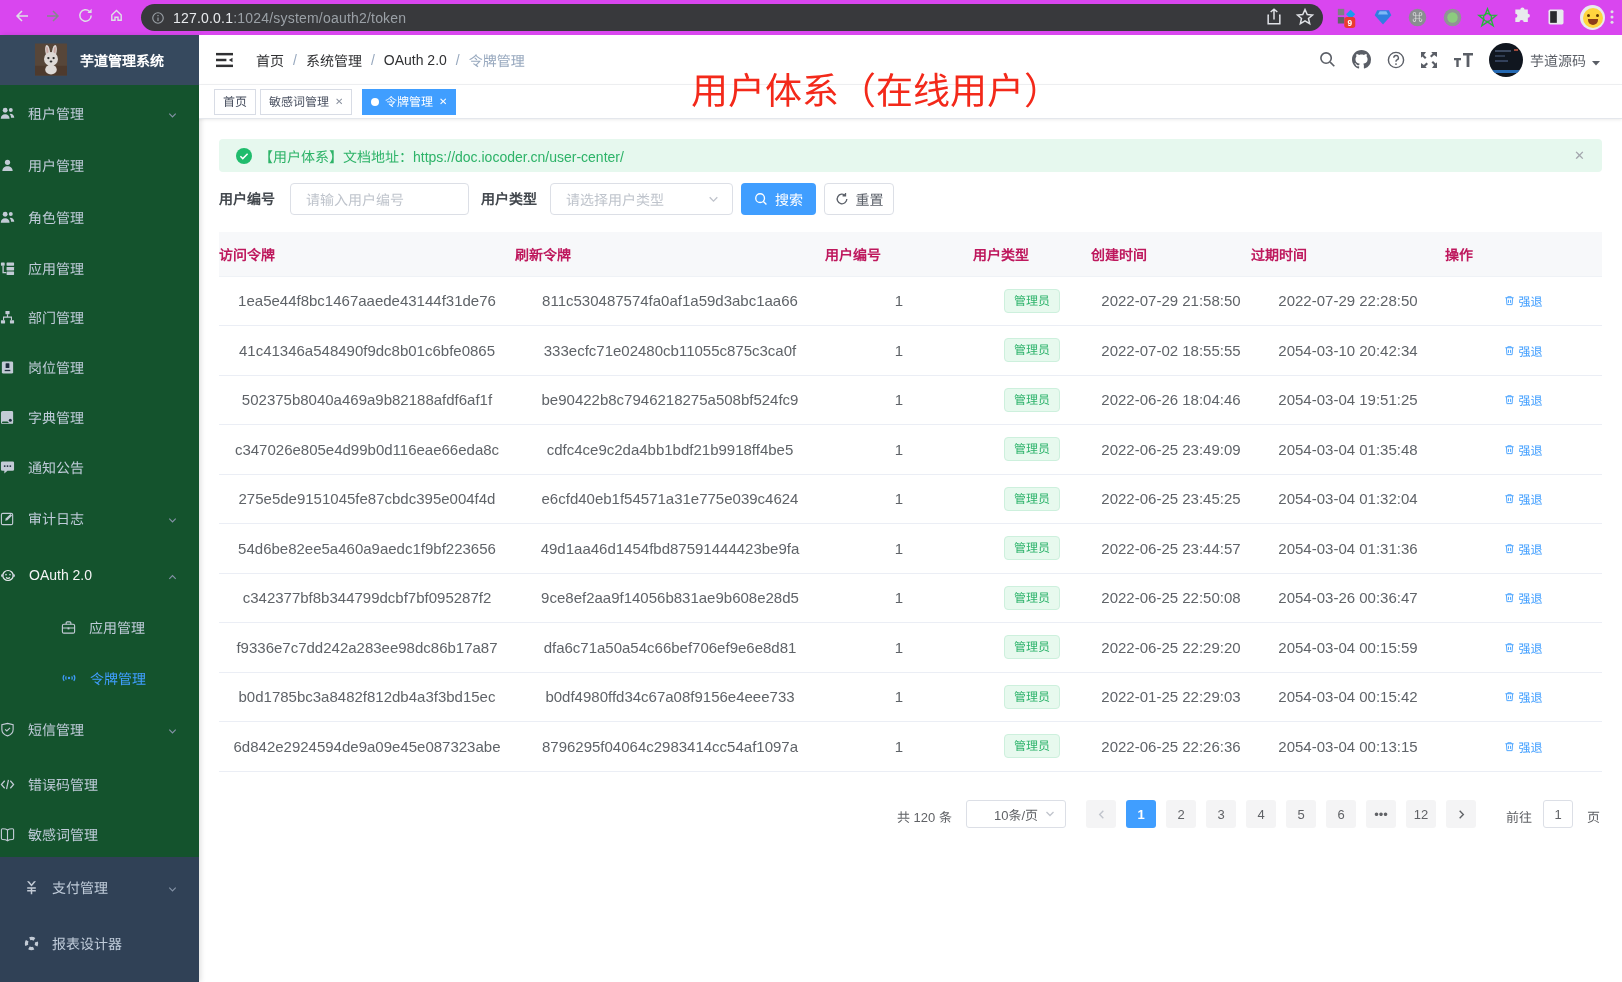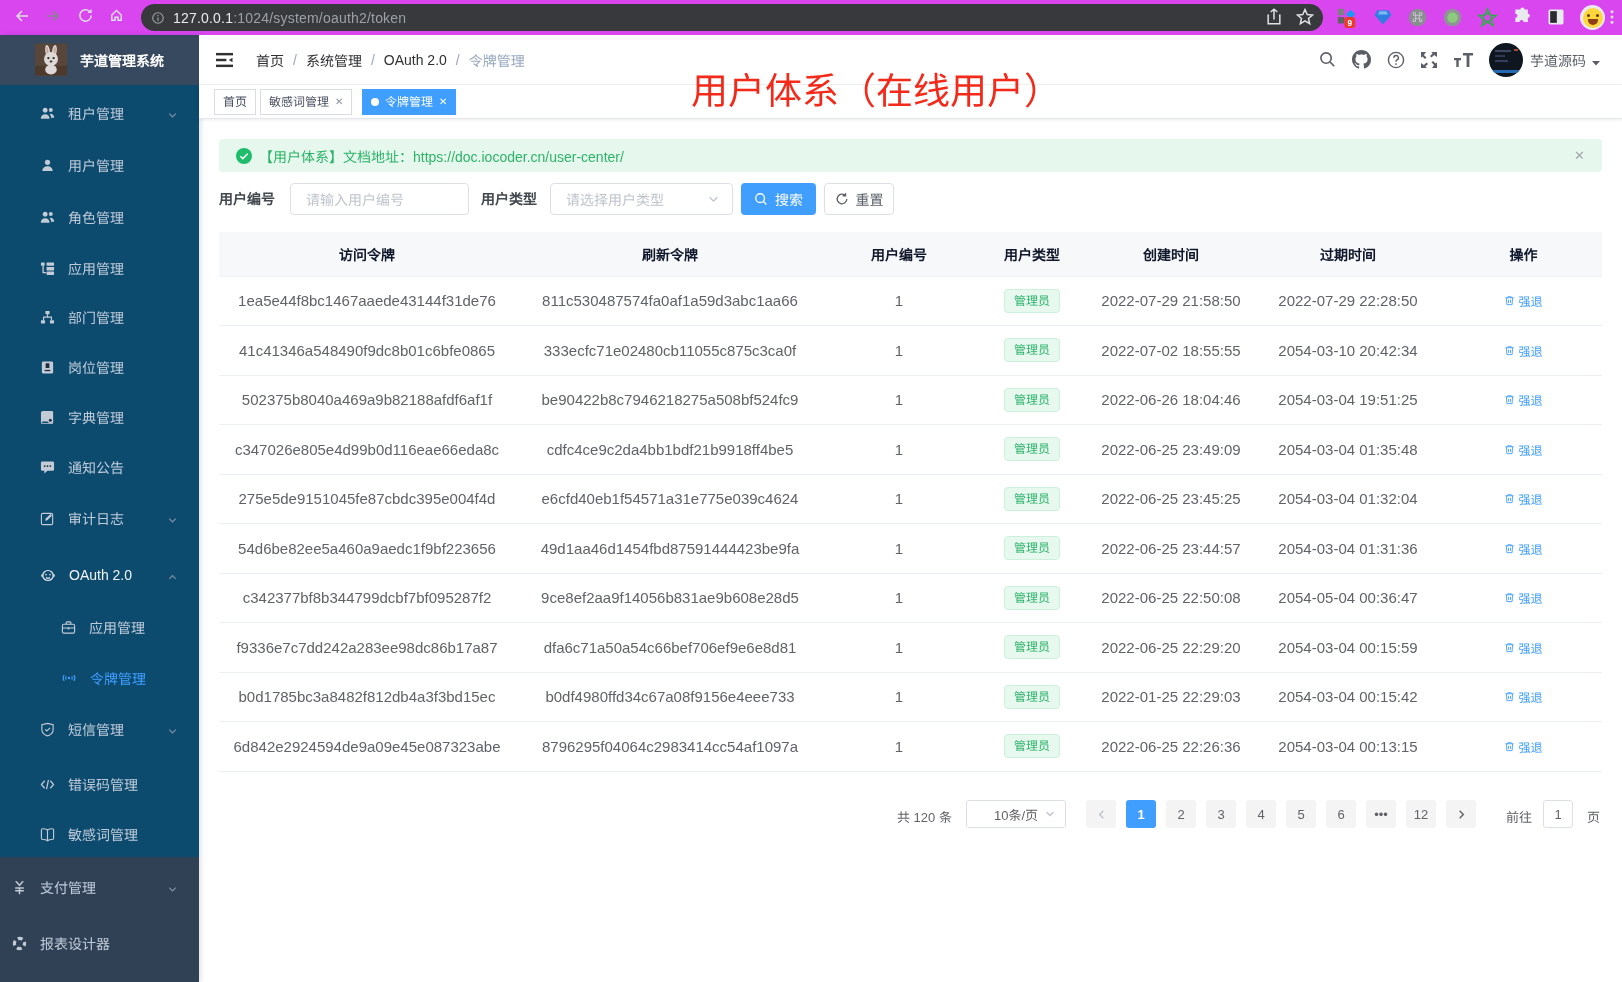--- a/index.html
+++ b/index.html
@@ -7,31 +7,31 @@
 html,body{width:1622px;height:982px;overflow:hidden}
 body{font-family:"Liberation Sans",sans-serif;background:#fff}
 #app{position:relative;width:1622px;height:982px;background:#fff}
 
 #chrome{position:absolute;left:0;top:0;width:1622px;height:35px;background:#d946ef}
 #chrome svg{position:absolute}
 #pill{position:absolute;left:141px;top:4px;width:1182px;height:27px;border-radius:13.5px;background:#38393c;display:flex;align-items:center}
 #pill .url{font-size:14px;color:#e8eaed;margin-left:32px;letter-spacing:.2px}
 #pill .url .dim{color:#9aa0a6}
 
-#sidebar{position:absolute;left:0;top:35px;width:199px;height:947px;background:#0c4a6e;box-shadow:2px 0 5px rgba(0,0,0,.12)}
+#sidebar{position:absolute;left:0;top:35px;width:199px;height:947px;background:#14532d;box-shadow:2px 0 5px rgba(0,0,0,.12)}
 #logo{position:absolute;left:0;top:0;width:199px;height:50px;background:#36495e;display:flex;align-items:center}
 #logo .ttl{color:#fff;font-size:14px;font-weight:bold;margin-left:80px}
 #rootbg{position:absolute;left:0;top:822px;width:199px;height:125px;background:#304156}
 .mi{position:absolute;left:0;width:199px;height:50px;display:flex;align-items:center;color:#bfcbd9;font-size:14px}
 .mi svg{flex:0 0 auto;margin-right:13px}
 .mi .chev{position:absolute;right:21px;top:50%;margin-top:-5px}
 .mi .chev svg{margin:0}
-.mi.l1{padding-left:40px}
+.mi.l1{}
 .mi.l2{padding-left:61px}
-.mi.rt{padding-left:12px}
+.mi.rt{padding-left:24px}
 .mi.act{color:#409eff}
 
 #navbar{position:absolute;left:199px;top:35px;width:1423px;height:50px;background:#fff;border-bottom:1px solid #f0f1f3}
 #crumbs{position:absolute;left:57px;top:0;height:49px;display:flex;align-items:center;font-size:14px;color:#303133}
 #crumbs .sep{color:#97a8be;margin:0 9px}
 #crumbs .last{color:#97a8be}
 #nicons{position:absolute;right:0;top:0;height:49px;display:flex;align-items:center}
 
 #tagbar{position:absolute;left:199px;top:85px;width:1423px;height:34px;background:#fff;border-bottom:1px solid #e4e7ec;box-shadow:0 1px 3px rgba(0,0,0,.08)}
 .tag{position:absolute;top:4px;height:26px;line-height:24px;border:1px solid #d8dce5;background:#fff;color:#495060;font-size:12px;padding:0 8px;display:flex;align-items:center}
@@ -47,21 +47,21 @@
 #alert .x{position:absolute;right:17px;color:#a3a6ad;font-size:13px}
 
 .flabel{position:absolute;top:191px;font-size:14px;font-weight:bold;color:#43484e;height:16px;line-height:16px}
 .finput{position:absolute;top:183px;height:32px;border:1px solid #dcdfe6;border-radius:4px;background:#fff;font-size:14px;color:#bfc4cc;display:flex;align-items:center;padding-left:15px}
 .btn{position:absolute;top:183px;height:32px;border-radius:4px;font-size:14px;display:flex;align-items:center;justify-content:center}
 #btnsearch{left:741px;width:75px;background:#409eff;color:#fff}
 #btnreset{left:824px;width:70px;background:#fff;border:1px solid #dcdfe6;color:#5b6069}
 .btn svg{margin-right:7px}
 
 #tbl{position:absolute;left:219px;top:232px;width:1383px;border-collapse:collapse;table-layout:fixed;font-size:14px}
-#tbl th{background:#f7f8fa;color:#0f172a;font-weight:bold;height:44px;text-align:center;border-bottom:1px solid #eff2f6}
+#tbl th{background:#f7f8fa;color:#be185d;font-weight:bold;height:44px;text-align:left;border-bottom:1px solid #eff2f6}
 #tbl td{height:49.5px;text-align:center;color:#5f6368;border-bottom:1px solid #ebeef5;overflow:hidden;white-space:nowrap;font-size:15px}
 .gtag{display:inline-block;height:24px;line-height:22px;padding:0 9px;background:#e7f9ee;border:1px solid #cdf0dd;border-radius:4px;color:#2db36b;font-size:12px}
 .klink{color:#409eff;font-size:12px;display:inline-flex;align-items:center}
 .klink svg{margin-right:3px}
 
 #pager{position:absolute;left:0;top:0}
 .pgtext{position:absolute;top:807px;font-size:13px;color:#606266;white-space:nowrap}
 .pgsel{position:absolute;left:966px;top:800px;width:100px;height:28px;border:1px solid #dcdfe6;border-radius:3px;background:#fff;font-size:13px;color:#606266;display:flex;align-items:center;justify-content:center}
 .pbtn{position:absolute;top:800px;width:30px;height:28px;background:#f4f4f5;border-radius:3px;font-size:13px;color:#606266;display:flex;align-items:center;justify-content:center}
 .pbtn.cur{background:#409eff;color:#fff;font-weight:bold}
@@ -473,21 +473,21 @@
           <td><span class="klink"><svg width="11" height="11" viewBox="0 0 16 16" fill="none" stroke="#409eff" stroke-width="1.3">
                 <path d="M2 4h12M5.5 4V2.5h5V4M3.5 4l.7 10h7.6l.7-10M6.5 7v4.5M9.5 7v4.5"></path>
               </svg>强退</span></td>
         </tr>
 <tr>
           <td>c342377bf8b344799dcbf7bf095287f2</td>
           <td>9ce8ef2aa9f14056b831ae9b608e28d5</td>
           <td>1</td>
           <td><span class="gtag">管理员</span></td>
           <td>2022-06-25 22:50:08</td>
-          <td>2054-05-04 00:36:47</td>
+          <td>2054-03-26 00:36:47</td>
           <td><span class="klink"><svg width="11" height="11" viewBox="0 0 16 16" fill="none" stroke="#409eff" stroke-width="1.3">
                 <path d="M2 4h12M5.5 4V2.5h5V4M3.5 4l.7 10h7.6l.7-10M6.5 7v4.5M9.5 7v4.5"></path>
               </svg>强退</span></td>
         </tr>
 <tr>
           <td>f9336e7c7dd242a283ee98dc86b17a87</td>
           <td>dfa6c71a50a54c66bef706ef9e6e8d81</td>
           <td>1</td>
           <td><span class="gtag">管理员</span></td>
           <td>2022-06-25 22:29:20</td>

